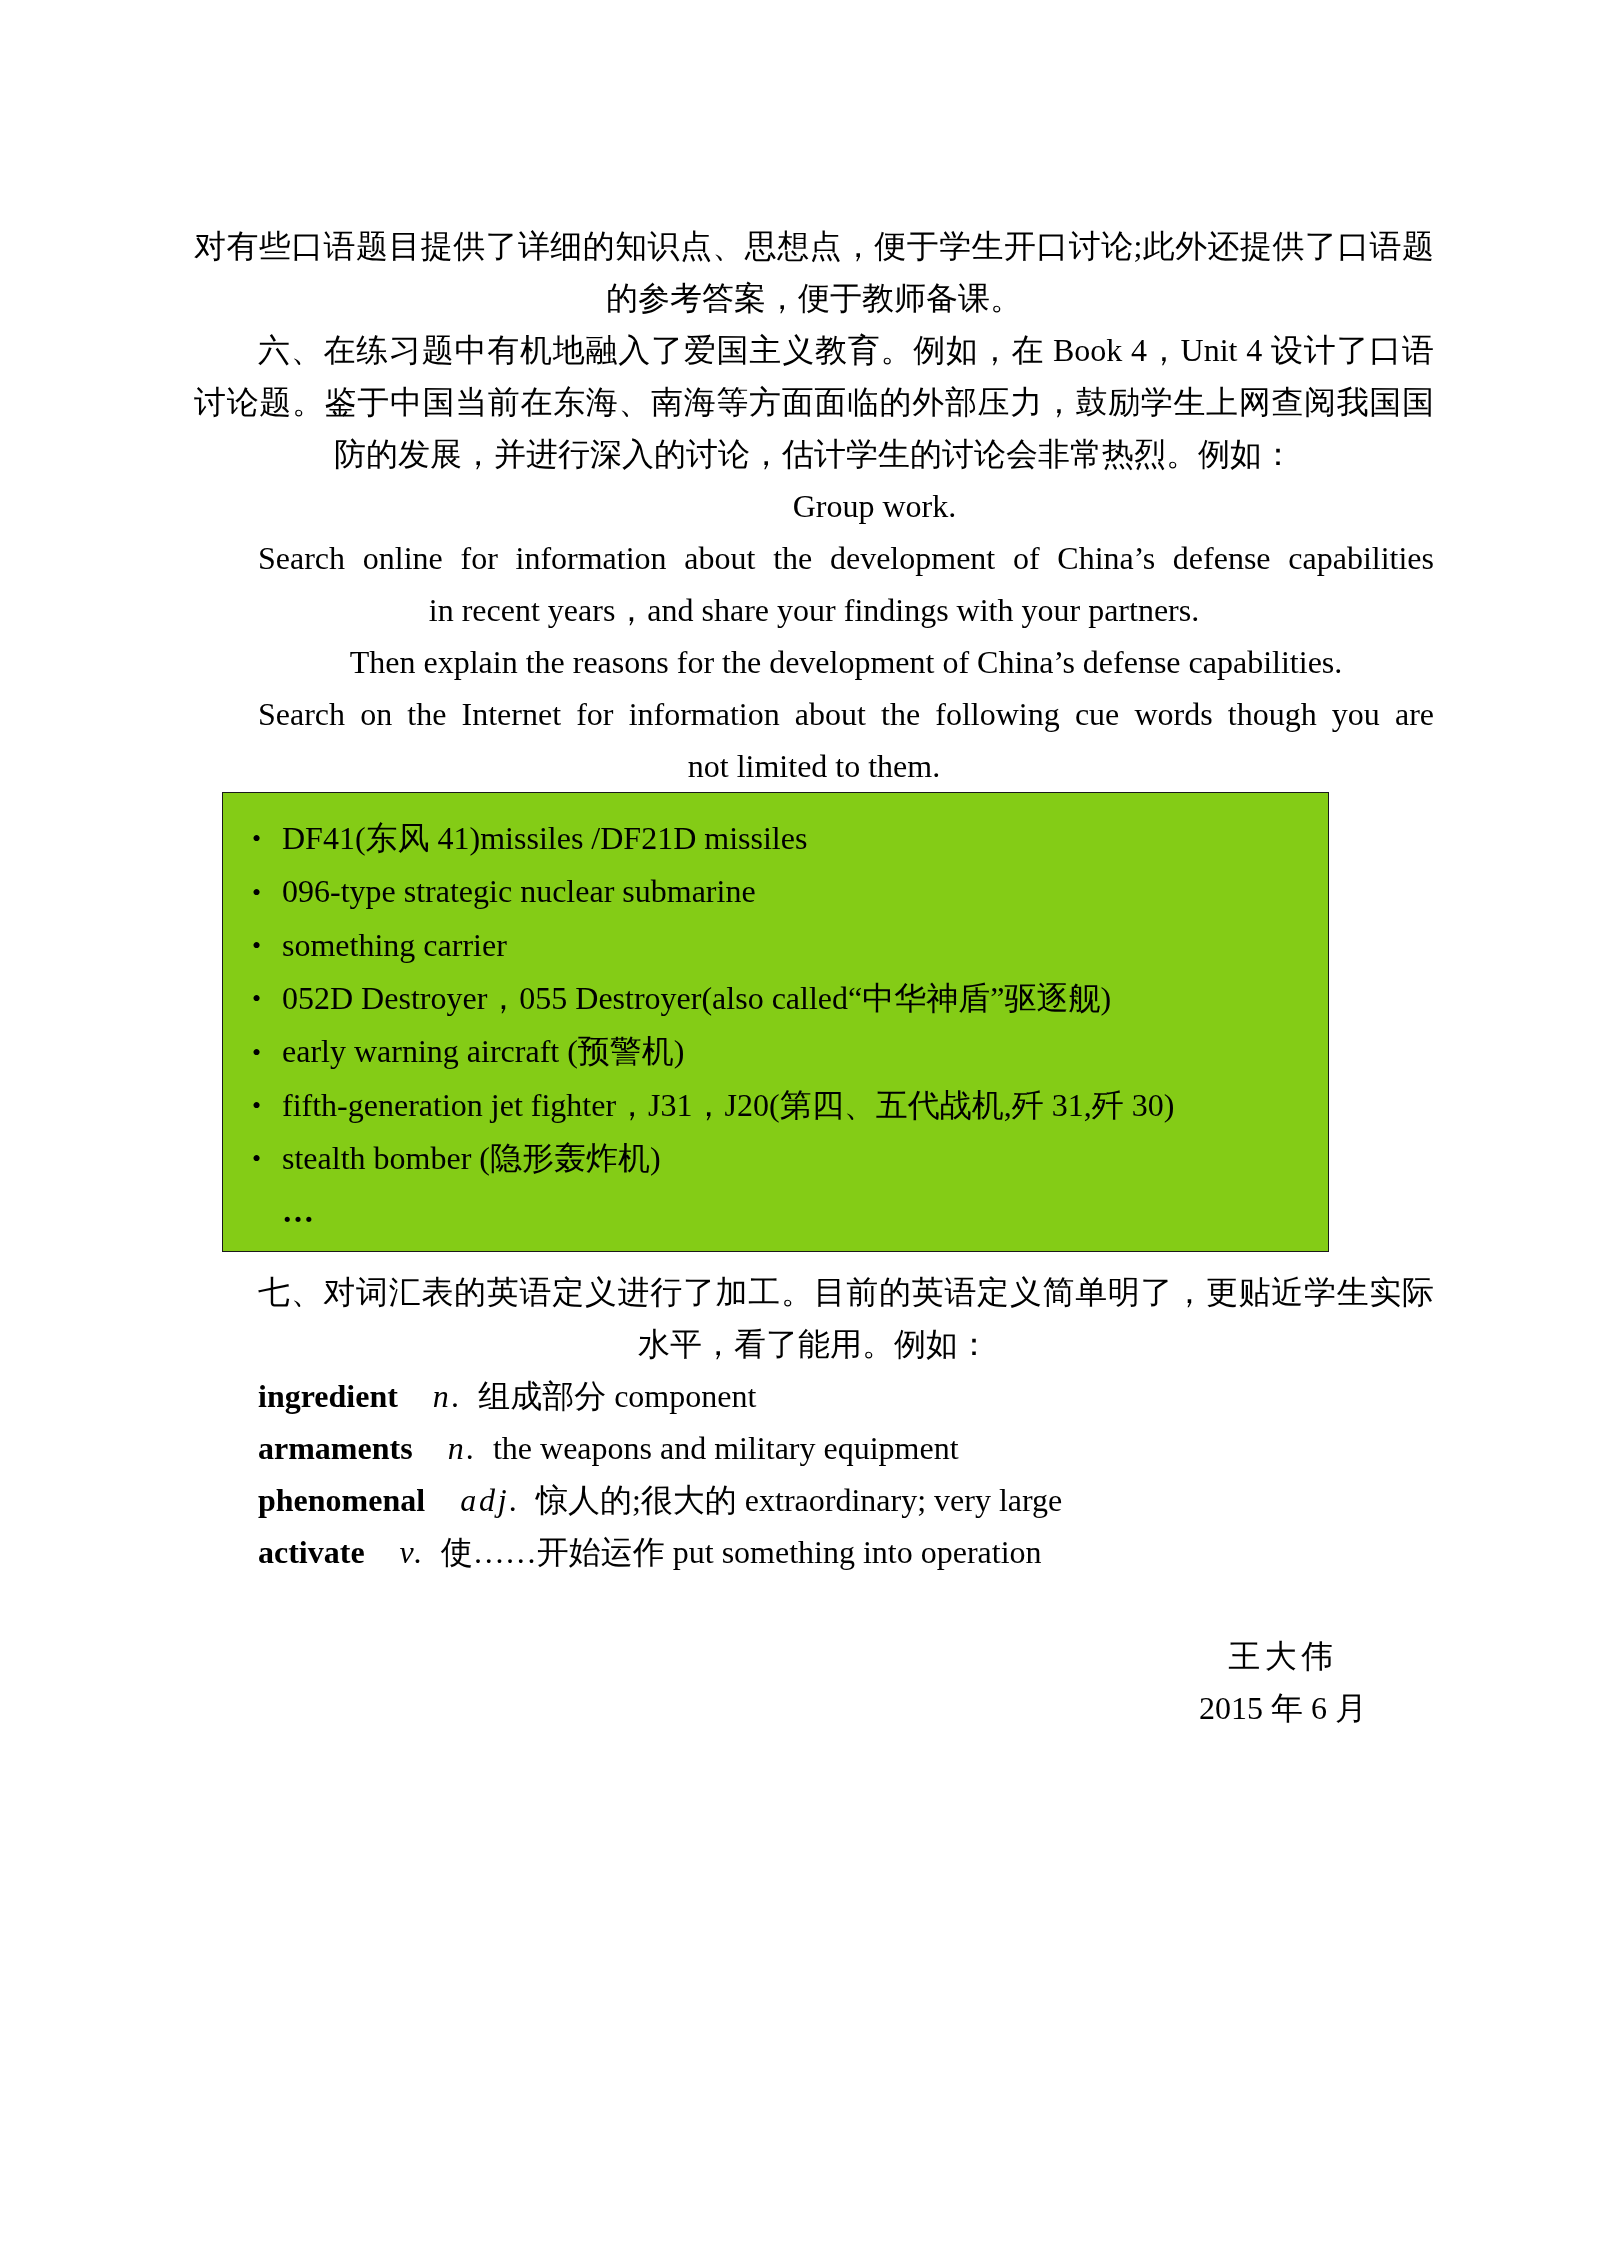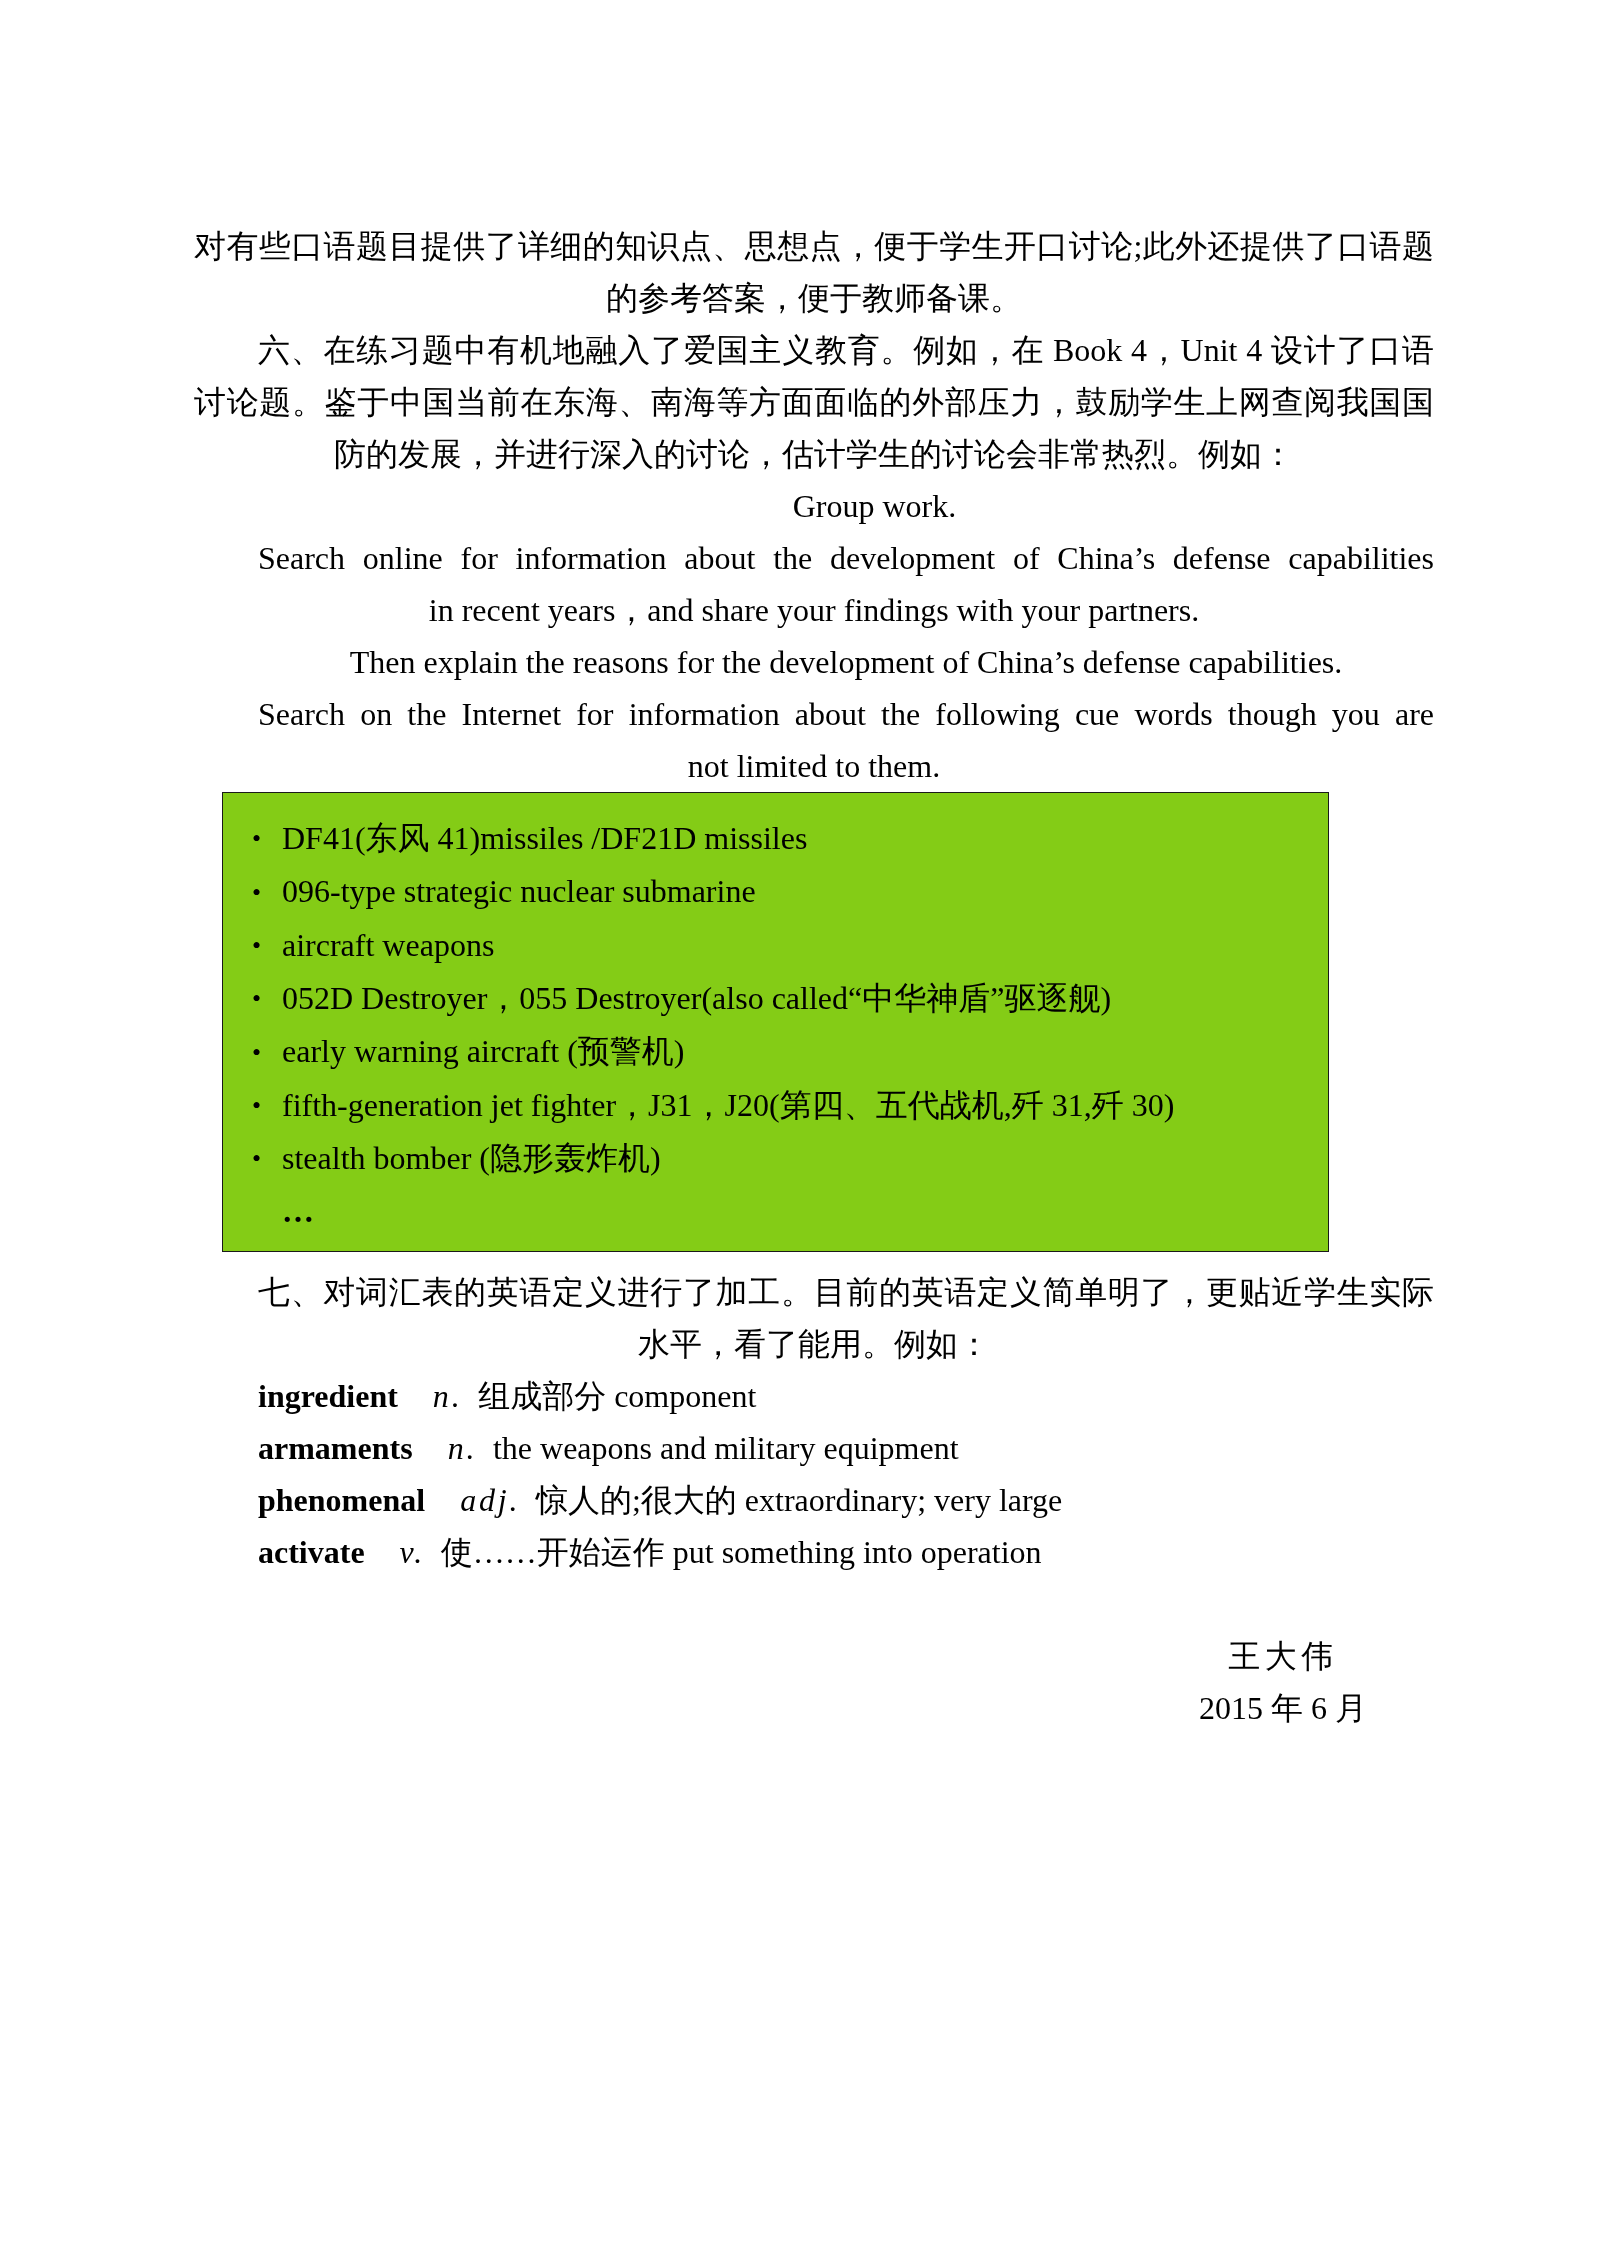--- a/index.html
+++ b/index.html
@@ -103,21 +103,21 @@
     <div class="line left">not limited to them.</div>
 
     <div class="cue-box">
       <div class="cue-item">
         <span class="cue-bullet">•</span><span>DF41(东风 41)missiles /DF21D missiles</span>
       </div>
       <div class="cue-item">
         <span class="cue-bullet">•</span><span>096-type strategic nuclear submarine</span>
       </div>
       <div class="cue-item">
-        <span class="cue-bullet">•</span><span>aircraft weapons</span>
+        <span class="cue-bullet">•</span><span>something carrier</span>
       </div>
       <div class="cue-item">
         <span class="cue-bullet">•</span><span>052D Destroyer，055 Destroyer(also called“中华神盾”驱逐舰)</span>
       </div>
       <div class="cue-item">
         <span class="cue-bullet">•</span><span>early warning aircraft (预警机)</span>
       </div>
       <div class="cue-item">
         <span class="cue-bullet">•</span><span>fifth-generation jet fighter，J31，J20(第四、五代战机,歼 31,歼 30)</span>
       </div>

